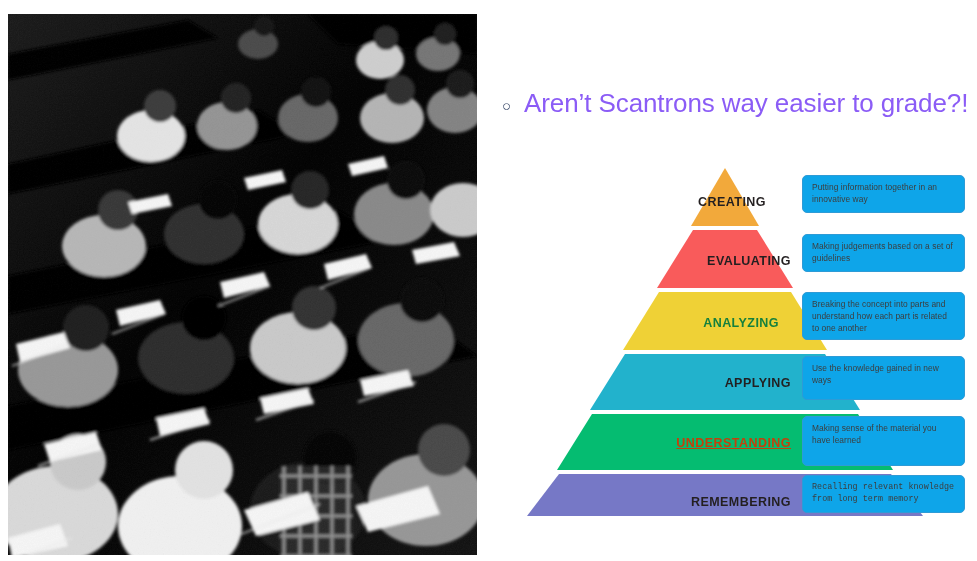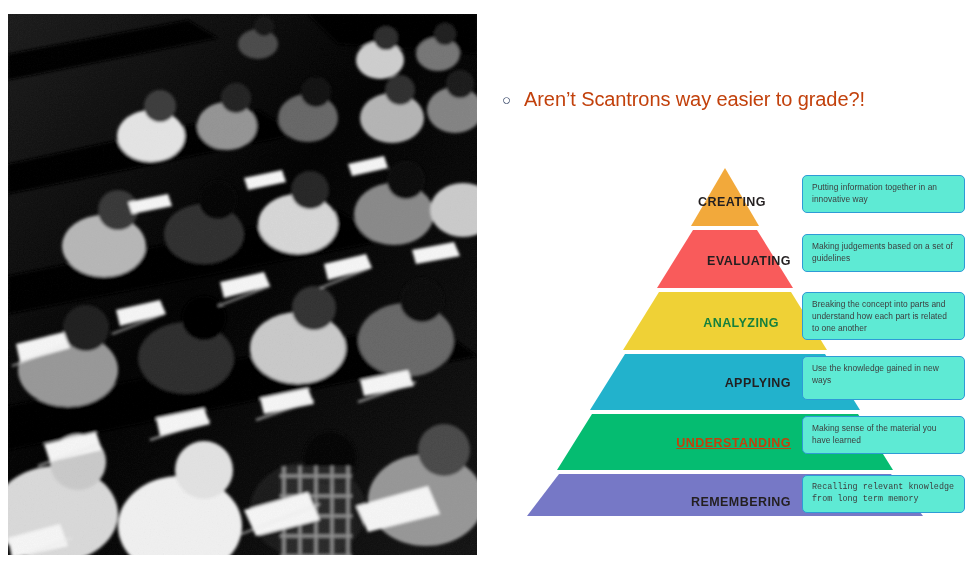--- a/index.html
+++ b/index.html
@@ -60,22 +60,22 @@
     align-items: baseline;
     gap: 13px;
   }
   .bullet-mark {
     font-size: 15px;
     color: #3b4a6b;
     line-height: 1;
     transform: translateY(-1px);
   }
   .bullet-text {
-    font-size: 20px;
-    color: #c2410c;
+    font-size: 26px;
+    color: #8b5cf6;
     letter-spacing: -0.1px;
     text-align: right;
   }
 
   
   .pyramid-wrap {
     position: absolute;
     left: 22px;
     top: 160px;
     width: 475px;
@@ -94,21 +94,21 @@
     font-weight: bold;
     color: #231f20;
     letter-spacing: 0.45px;
     white-space: nowrap;
     text-align: right;
     transform: translate(-100%, -50%);
   }
   .callout {
     position: absolute;
     box-sizing: border-box;
-    background: #5eead4;
+    background: #0ea5e9;
     border: 1.4px solid #2e9bd6;
     border-radius: 5px;
     padding: 6px 8px 6px 9px;
     font-size: 8.4px;
     line-height: 1.42;
     color: #3d3d3d;
     letter-spacing: 0.05px;
   }
   .callout span { display: block; }
 </style>
@@ -295,21 +295,21 @@
     </div>
     <div class="callout" style="left: 300px; top: 74px; width: 163px; height: 38px; border-color: rgb(46, 155, 214);">
       <span>Making judgements based on a set of guidelines</span>
     </div>
     <div class="callout" style="left: 300px; top: 132px; width: 163px; height: 48px; border-color: rgb(46, 155, 214);">
       <span>Breaking the concept into parts and understand how each part is related to one another</span>
     </div>
     <div class="callout" style="left: 300px; top: 196px; width: 163px; height: 44px; border-color: rgb(46, 155, 214);">
       <span>Use the knowledge gained in new ways</span>
     </div>
-    <div class="callout" style="left: 300px; top: 256px; width: 163px; height: 38px; border-color: rgb(46, 155, 214);">
+    <div class="callout" style="left: 300px; top: 256px; width: 163px; height: 50px; border-color: rgb(46, 155, 214);">
       <span>Making sense of the material you have learned</span>
     </div>
     <div class="callout" style="left: 300px; top: 315px; width: 163px; height: 38px; border-color: rgb(46, 155, 214); font-family: Liberation Mono, monospace;">
       <span>Recalling relevant knowledge from long term memory</span>
     </div>
 
   </div>
 </div>
 
 </body></html>

